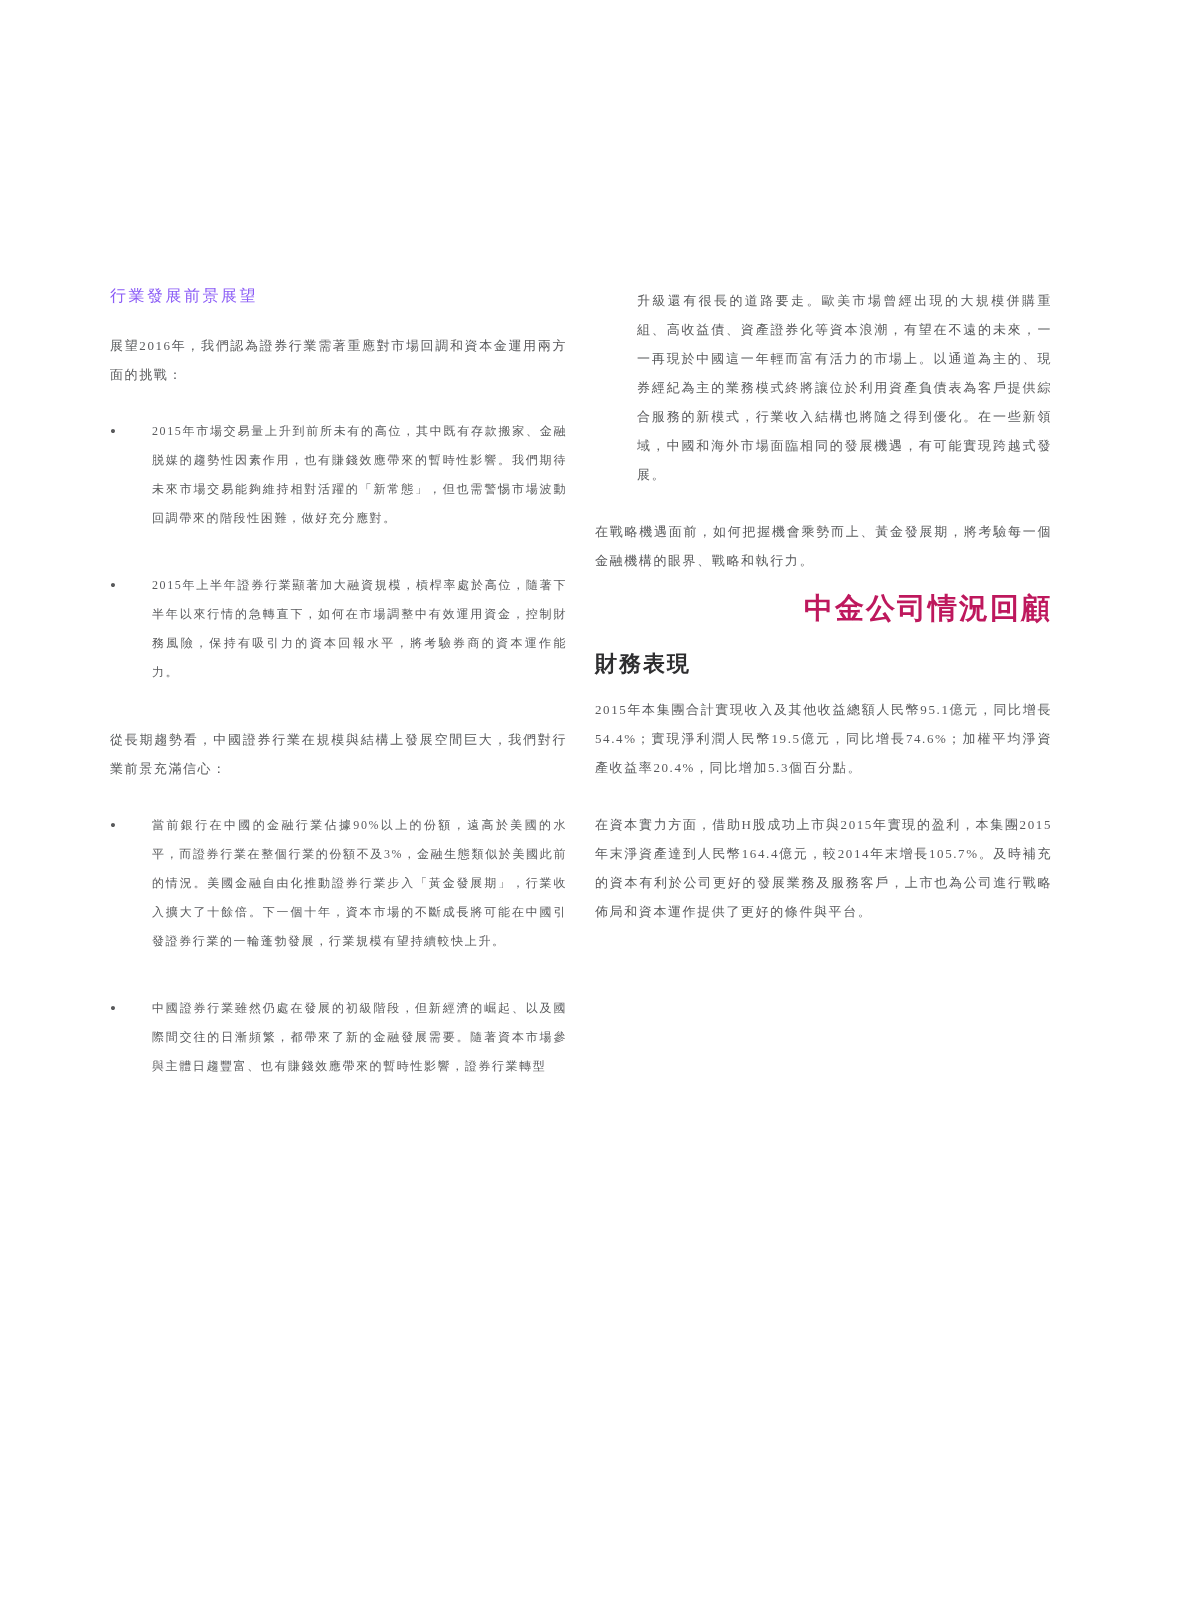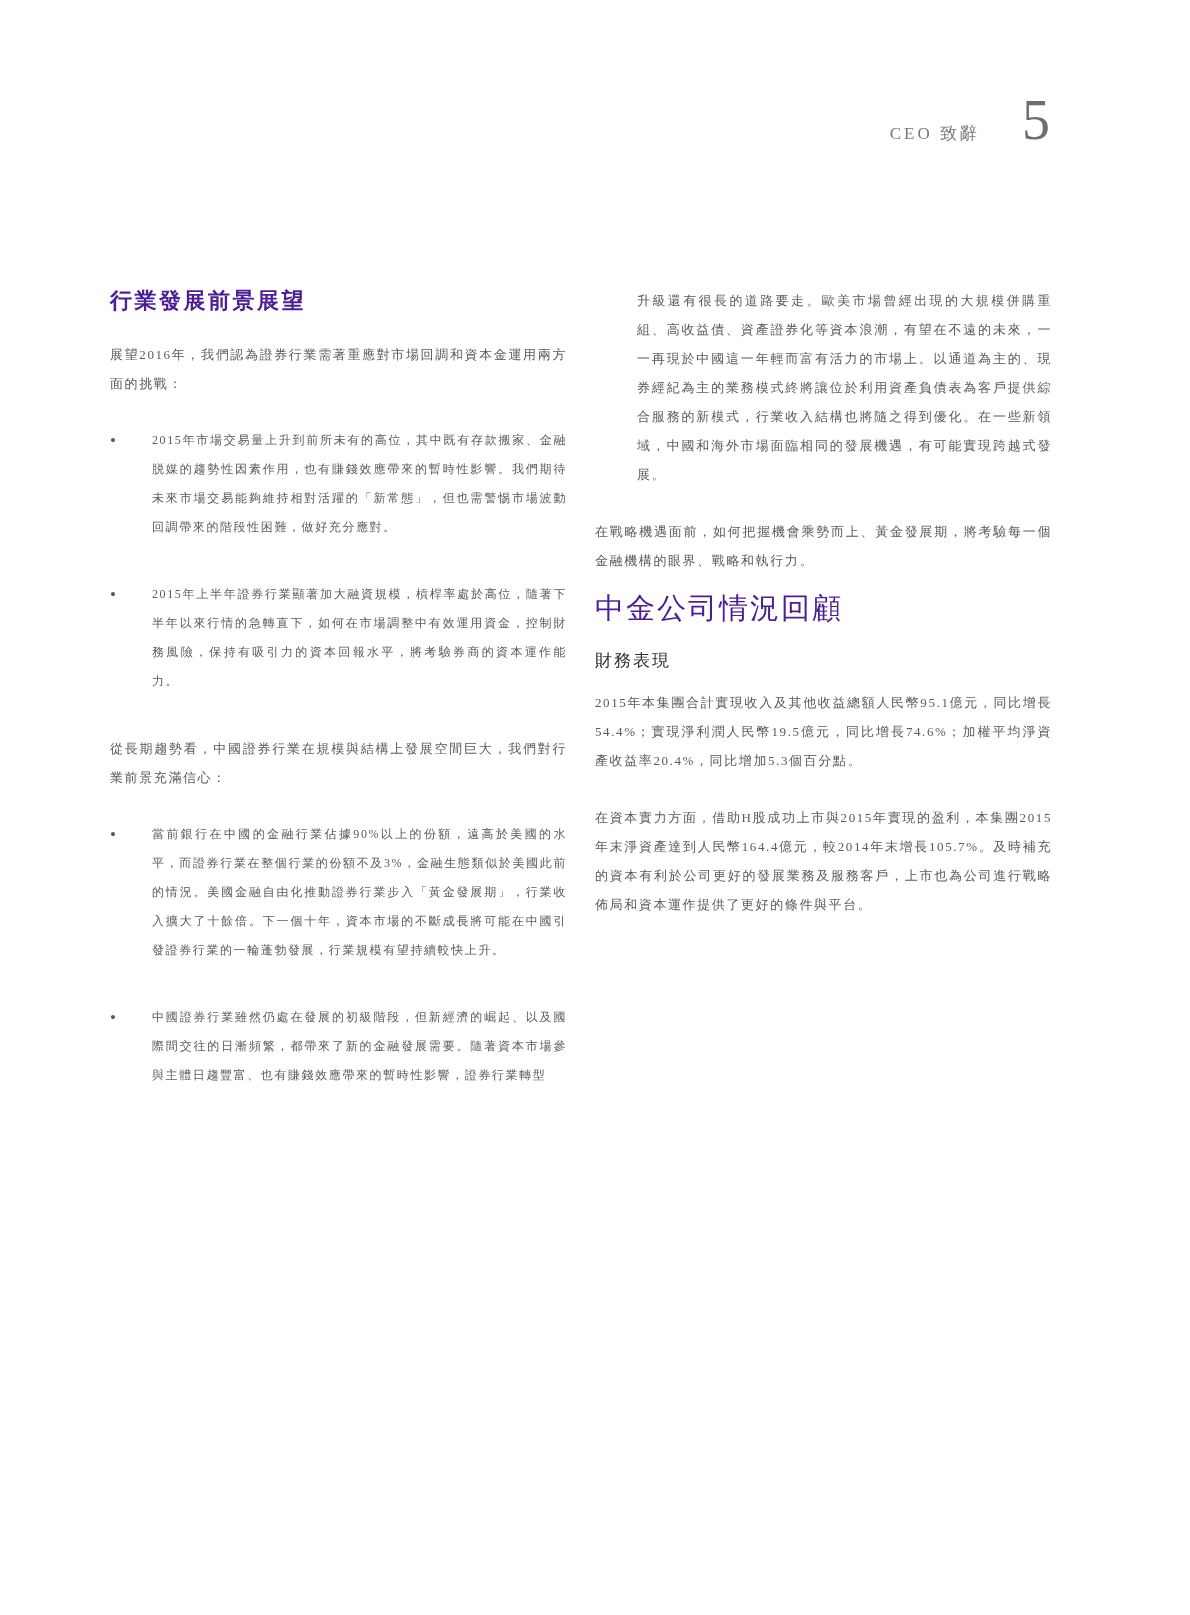--- a/index.html
+++ b/index.html
@@ -33,23 +33,23 @@
   .columns {
     position: absolute;
     top: 286px;
     left: 110px;
     width: 942px;
     display: flex;
     gap: 28px;
   }
   .col { width: 457px; }
   .col-heading {
-    font-size: 22px;
-    font-weight: 700;
-    color: #4c1d95;
+    font-size: 16px;
+    font-weight: 400;
+    color: #8b5cf6;
     letter-spacing: 2.5px;
     margin: 0 0 24px 0;
   }
   .body-text {
     font-size: 13px;
     line-height: 29px;
     letter-spacing: 1.6px;
     color: #595a5c;
     text-align: justify;
     margin: 0 0 28px 0;
@@ -70,42 +70,39 @@
     font-size: 12px;
     line-height: 29px;
     letter-spacing: 1.6px;
     color: #595a5c;
     text-align: justify;
   }
   .cont-indent { padding-left: 42px; }
   .strategy-para { margin-bottom: 14px; }
   .red-heading {
     font-size: 29px;
-    font-weight: 400;
-    color: #4c1d95;
+    font-weight: 700;
+    color: #be185d;
     letter-spacing: 2px;
     margin: 0 0 20px 0;
+    text-align: right;
   }
   .sub-heading {
-    font-size: 17px;
-    font-weight: 400;
+    font-size: 22px;
+    font-weight: 700;
     color: #2e2e30;
     letter-spacing: 2px;
     margin: 0 0 16px 0;
   }
 </style>
 </head>
 <body>
 
 <div class="page">
 
-  <header class="page-header">
-    <span class="section-label">CEO 致辭</span>
-    <span class="page-number">5</span>
-  </header>
 
   <main class="columns">
 
     <section class="col">
       <h2 class="col-heading">行業發展前景展望</h2>
       <p class="body-text">展望2016年，我們認為證券行業需著重應對市場回調和資本金運用兩方面的挑戰：</p>
 
       <div class="bullet">
         <span class="bullet-marker">•</span>
         <span class="bullet-text">2015年市場交易量上升到前所未有的高位，其中既有存款搬家、金融脱媒的趨勢性因素作用，也有賺錢效應帶來的暫時性影響。我們期待未來市場交易能夠維持相對活躍的「新常態」，但也需警惕市場波動回調帶來的階段性困難，做好充分應對。</span>

